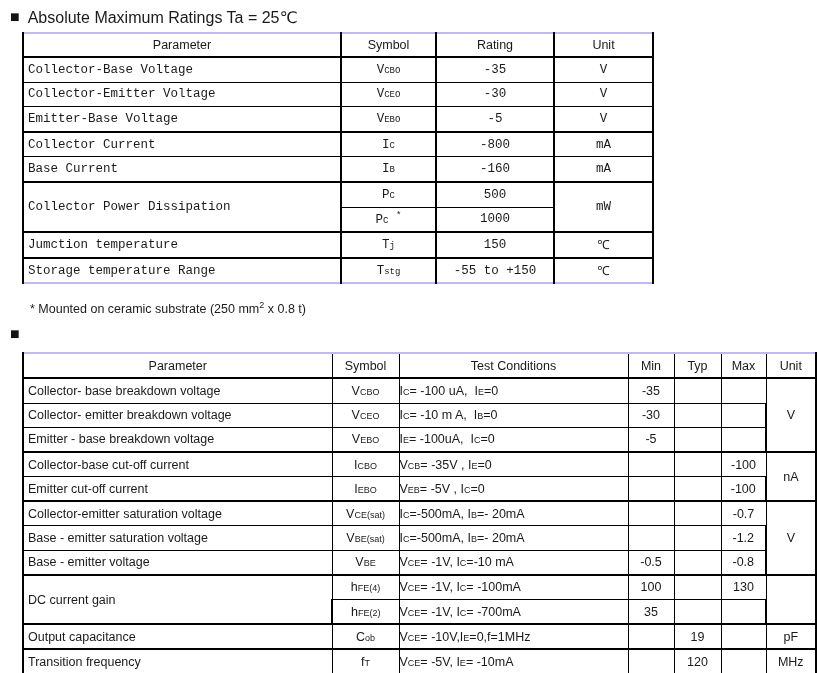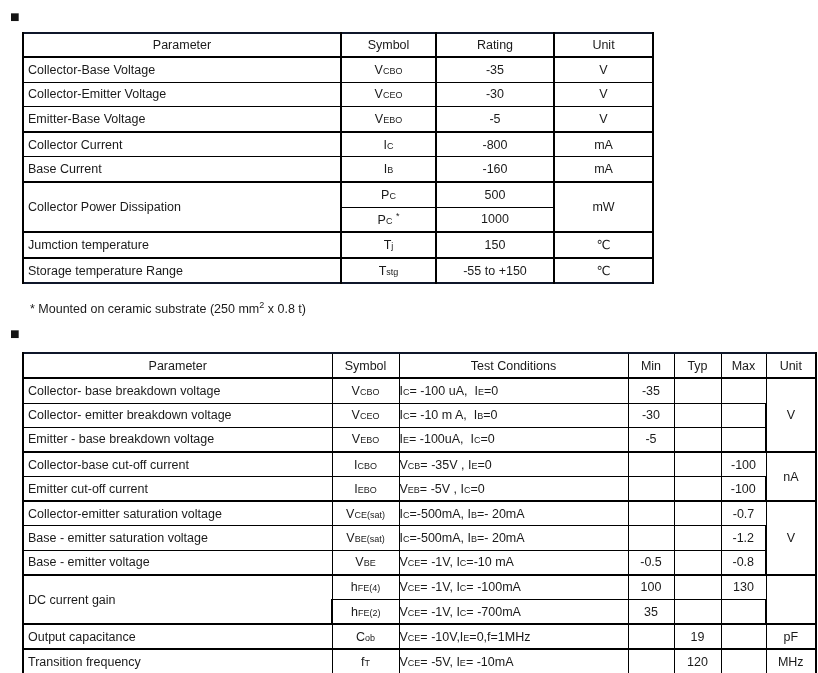--- a/index.html
+++ b/index.html
@@ -22,36 +22,36 @@
   }
   .bullet {
     font-size: 16px;
     line-height: 14px;
     margin-right: 8px;
     color: #141414;
   }
   table {
     border-collapse: collapse;
     table-layout: fixed;
-    border: 2px solid #0f172a;
+    border: 2px solid #c4b5fd;
   }
   td, th {
     border: 1px solid #000;
     border-left-width: 2px;
     border-right-width: 2px;
     font-size: 12.5px;
     font-weight: normal;
     padding: 0;
     text-align: center;
     vertical-align: middle;
     color: #1a1a1a;
     overflow: hidden;
   }
   #amr-table { margin: 6px 0 0 22px; width: 630px; }
-  #amr-table td { height: 23.6px; }
+  #amr-table td { height: 23.6px; font-family: Liberation Mono, monospace; }
   #amr-table th { height: 22px; border-bottom-width: 2px; }
   #ec-table { margin: 9px 0 0 22px; width: 793px; }
   #ec-table td { height: 23.2px; border-left-width: 1px; border-right-width: 1px; }
   #ec-table th { height: 23px; border-bottom-width: 2px; border-left-width: 1px; border-right-width: 1px; }
   #ec-table td:first-child, #ec-table th:first-child { border-left-width: 2px; }
   #ec-table td:last-child, #ec-table th:last-child { border-right-width: 2px; }
   tr.grp td { border-top-width: 2px; }
   td.param { text-align: left; padding-left: 4px; }
   td.cond { text-align: left; white-space: pre; }
   .sub { font-size: 0.72em; text-align: right; }
@@ -65,20 +65,21 @@
   .stubs { position: relative; margin-left: 22px; width: 793px; height: 7px; }
   .stubs i { position: absolute; top: 0; width: 2px; height: 7px; background: #000; }
 </style>
 </head>
 <body>
 
 <div class="page">
 
   <div class="sect-title">
     <span class="bullet">■</span>
+    <span>Absolute Maximum Ratings Ta = 25℃</span>
   </div>
 
   <table id="amr-table">
     <colgroup>
         <col style="width:318px">
         <col style="width:95px">
         <col style="width:118px">
         <col style="width:99px">
       </colgroup>
     <tbody>

